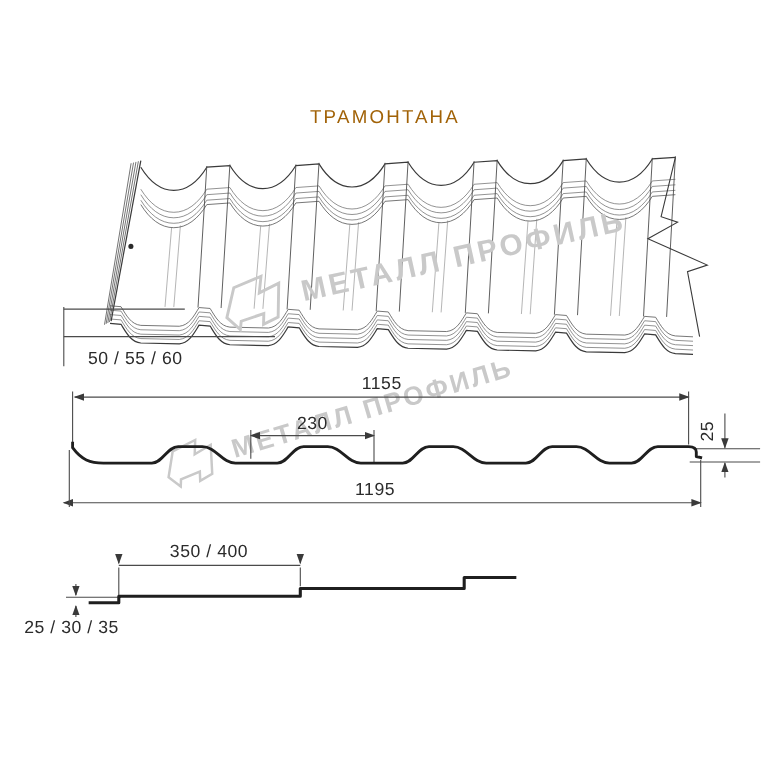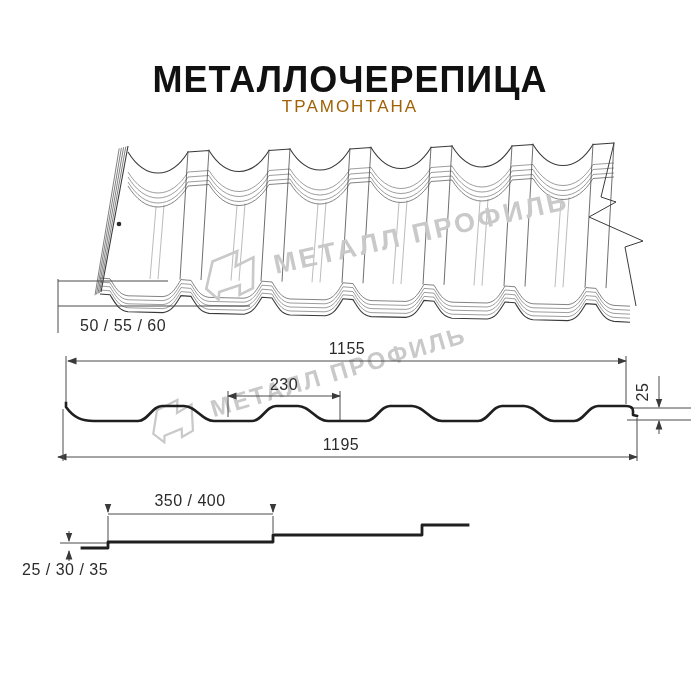--- a/index.html
+++ b/index.html
@@ -138,15 +138,14 @@
 
       <line class="dim" x1="60" y1="543" x2="110" y2="543"></line>
       <line class="dim" x1="69" y1="531" x2="69" y2="541" marker-end="url(#ar)"></line>
       <line class="dim" x1="69" y1="561" x2="69" y2="551" marker-end="url(#ar)"></line>
       <text x="22" y="575" text-anchor="start">25 / 30 / 35</text>
     </g>
 
     <path class="thick" stroke-width="2.8" d="M82,548 L108,548 L108,542 L273,542 L273,535 L422,535 L422,525 L468,525"></path>
   </svg>
 
-  <div class="title">МЕТАЛЛОЧЕРЕПИЦА</div>
   <div class="subtitle">ТРАМОНТАНА</div>
 </div>
 
 </body></html>

